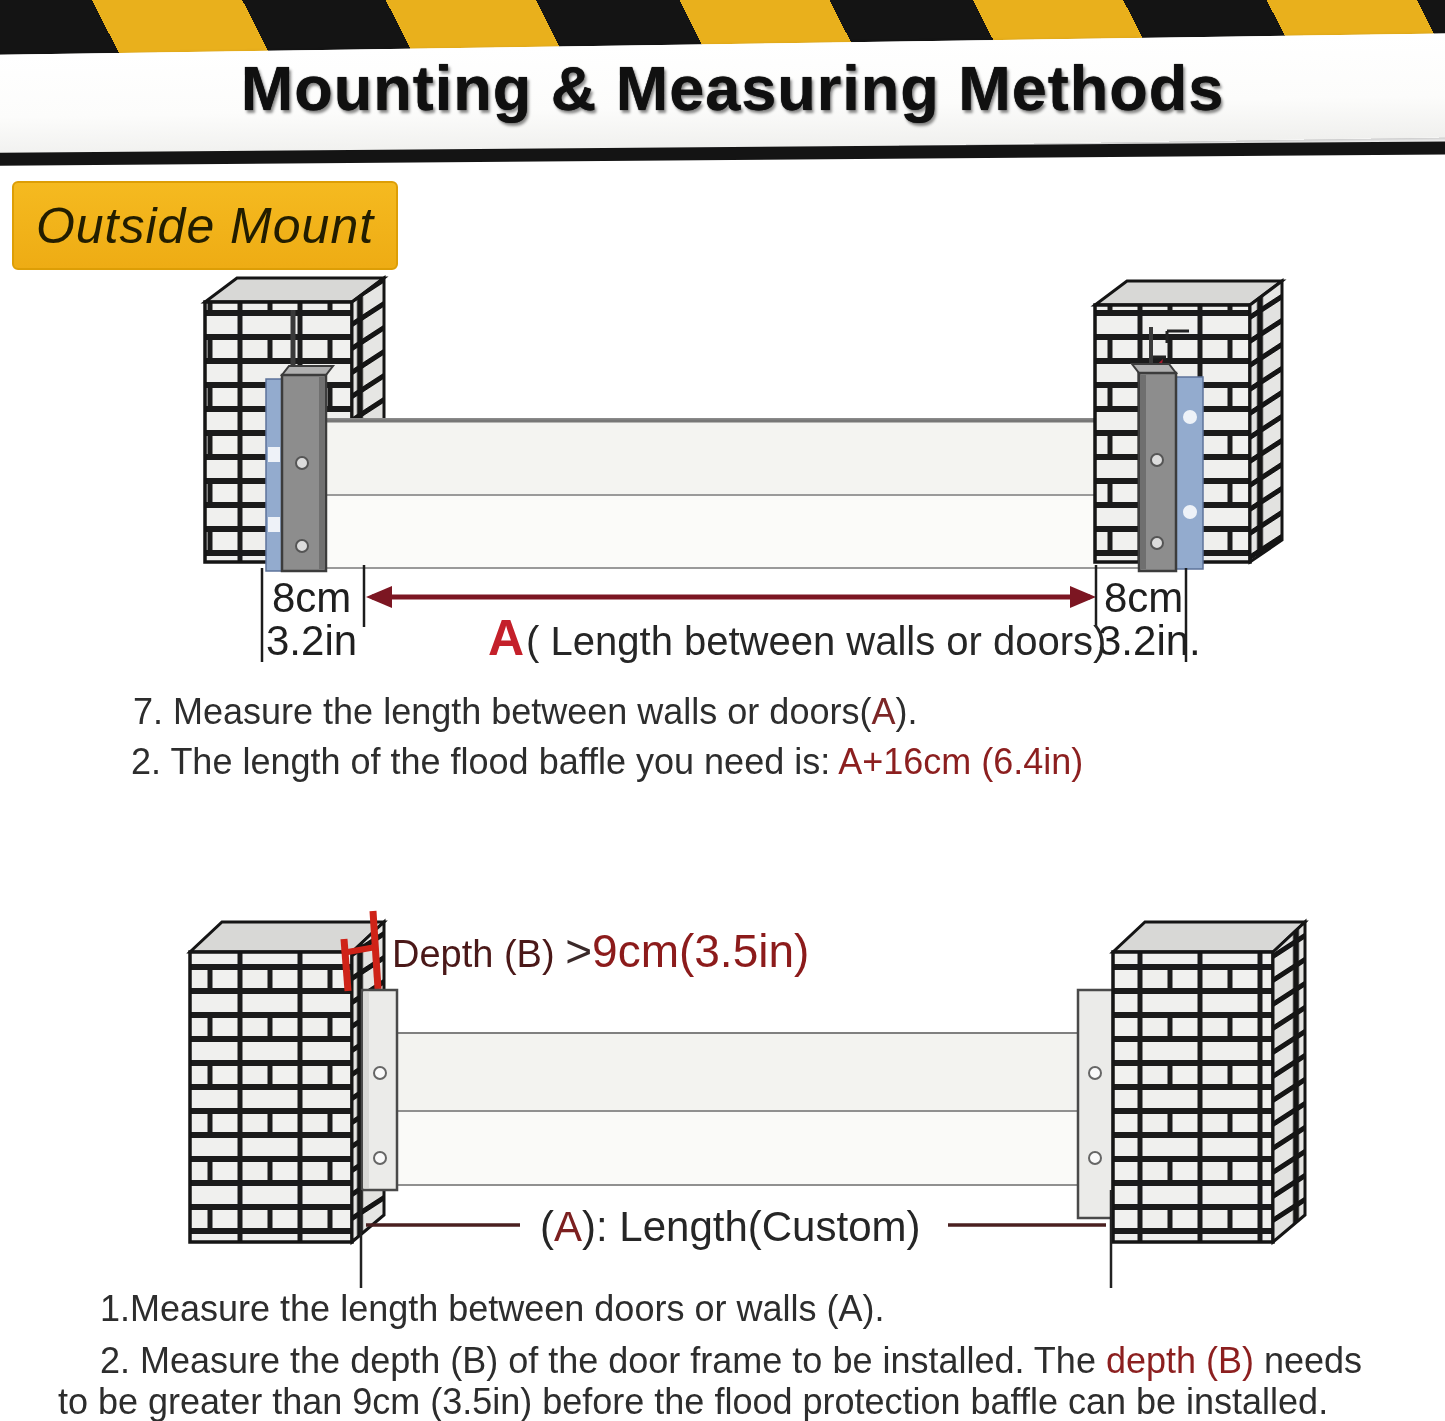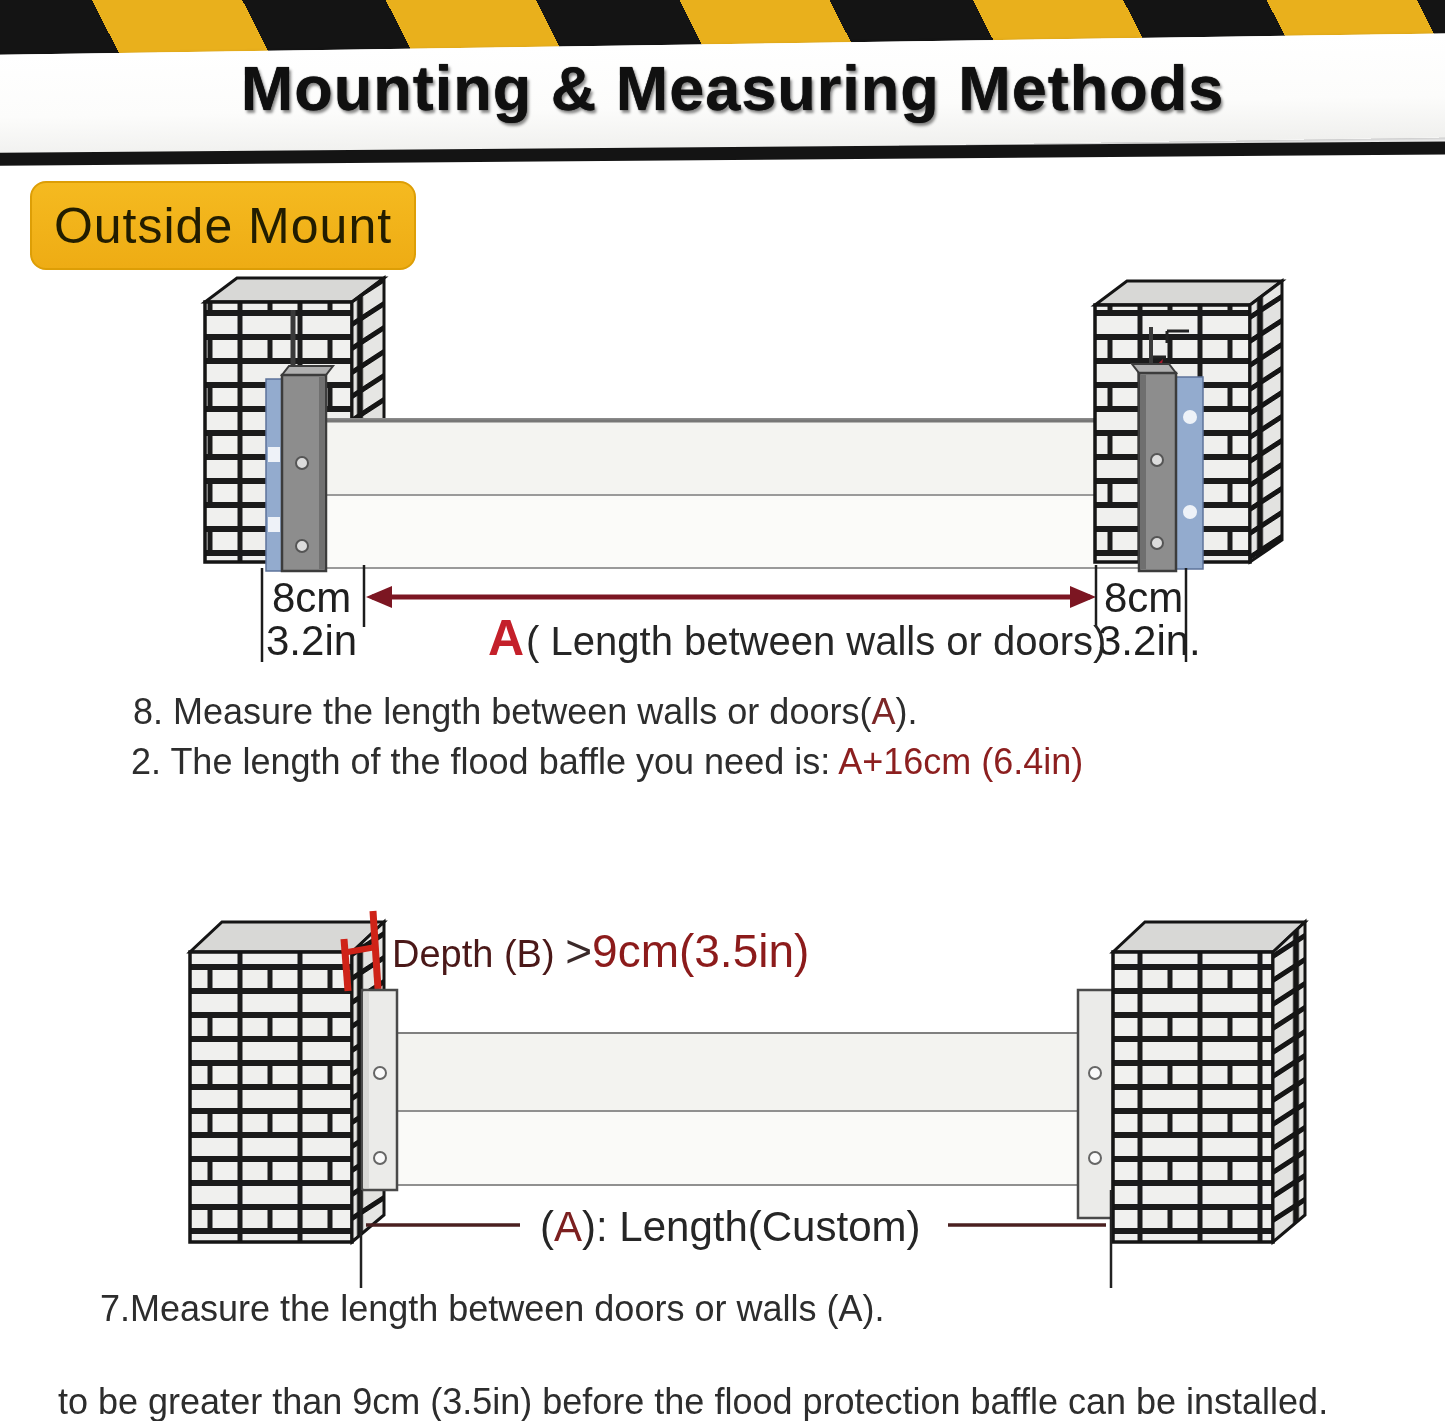--- a/index.html
+++ b/index.html
@@ -12,24 +12,24 @@
   .titleband{position:absolute;top:44px;left:-24px;width:1510px;height:104px;
           transform:rotate(-0.85deg);
           background:linear-gradient(180deg,#ffffff 0%,#fcfcfb 60%,#f0f0ee 100%);
           box-shadow:0 2px 4px rgba(0,0,0,.25);}
   .blackbar{position:absolute;top:147px;left:-24px;width:1510px;height:13px;background:#141414;
           transform:rotate(-0.45deg);}
   .title{position:absolute;top:52px;left:0;width:1445px;text-align:center;
          font-size:63px;font-weight:bold;color:#101010;letter-spacing:1px;
          text-shadow:2px 3px 3px rgba(0,0,0,.45),0 0 1px #000;margin-left:10px;}
   
-  .badge{position:absolute;left:30px;width:382px;height:85px;border-radius:16px;
+  .badge{position:absolute;left:12px;width:382px;height:85px;border-radius:6px;
          background:linear-gradient(180deg,#f5ba20 0%,#eeac14 100%);
          border:2px solid #dd9e06;display:flex;align-items:center;justify-content:center;
-         font-size:50px;color:#221d00;letter-spacing:1px;}
+         font-size:50px;color:#221d00;letter-spacing:1px;font-style:italic;}
   .badge.b1{top:181px;}
   .badge.b2{top:808px;}
   
   .diagram{position:absolute;left:0;width:1445px;}
   .topface{fill:#d8d8d6;stroke:#151515;stroke-width:3;}
   .front{stroke:#151515;stroke-width:3.5;}
   .sideface{stroke:#151515;stroke-width:3;}
   text{font-family:"Liberation Sans",sans-serif;}
   .dim{font-size:42px;fill:#1f1f1f;}
   .red-a-svg{font-size:50px;font-weight:bold;fill:#c4202a;}
@@ -126,21 +126,21 @@
       <line x1="1096" y1="300" x2="1096" y2="362" stroke="#1c1c1c" stroke-width="2.5"></line>
       <line x1="1186" y1="303" x2="1186" y2="397" stroke="#1c1c1c" stroke-width="2.5"></line>
       <text class="dim" x="272" y="347">8cm</text>
       <text class="dim" x="266" y="390">3.2in</text>
       <text class="dim" x="1104" y="347">8cm</text>
       <text class="dim" x="1098" y="390">3.2in.</text>
       <text x="488" y="390"><tspan class="red-a-svg">A</tspan><tspan class="alabel-rest" dx="2">( Length between walls or doors)</tspan></text>
     </g>
   </svg>
 
-  <div class="step" style="left:133px;top:691px"><span>8. Measure the length between walls or doors(</span><span class="red-letter">A</span><span>).</span></div>
+  <div class="step" style="left:133px;top:691px"><span>7. Measure the length between walls or doors(</span><span class="red-letter">A</span><span>).</span></div>
   <div class="step" style="left:131px;top:741px"><span>2. The length of the flood baffle you need is: </span><span class="val-red">A+16cm (6.4in)</span></div>
 
   <svg class="diagram" style="top:895px;height:400px" viewBox="0 0 1445 400">
 
     <g>
       <polygon class="topface" points="190,57 352,57 384,27 222,27"></polygon>
       <rect class="front" x="190" y="57" width="162" height="290" fill="url(#brickA)"></rect>
       <polygon class="sideface" points="352,57 384,27 384,320 352,347" fill="url(#brickB)"></polygon>
     </g>
 
@@ -180,16 +180,17 @@
 
     <g>
       <line x1="361" y1="295" x2="361" y2="393" stroke="#222" stroke-width="2.5"></line>
       <line x1="1111" y1="295" x2="1111" y2="393" stroke="#222" stroke-width="2.5"></line>
       <line x1="366" y1="330" x2="520" y2="330" stroke="#4a2020" stroke-width="3.5"></line>
       <line x1="948" y1="330" x2="1106" y2="330" stroke="#4a2020" stroke-width="3.5"></line>
       <text class="len-label" x="540" y="346"><tspan>(</tspan><tspan class="maroon-a">A</tspan><tspan>): Length(Custom)</tspan></text>
     </g>
   </svg>
 
-  <div class="step" style="left:100px;top:1288px">7.Measure the length between doors or walls (A).</div>
+  <div class="step" style="left:100px;top:1288px">1.Measure the length between doors or walls (A).</div>
+  <div class="step" style="left:100px;top:1340px"><span>2. Measure the depth (B) of the door frame to be installed. The </span><span class="val-red">depth (B)</span><span> needs</span></div>
   <div class="step" style="left:58px;top:1381px">to be greater than 9cm (3.5in) before the flood protection baffle can be installed.</div>
 
 </div>
 
 </body></html>

